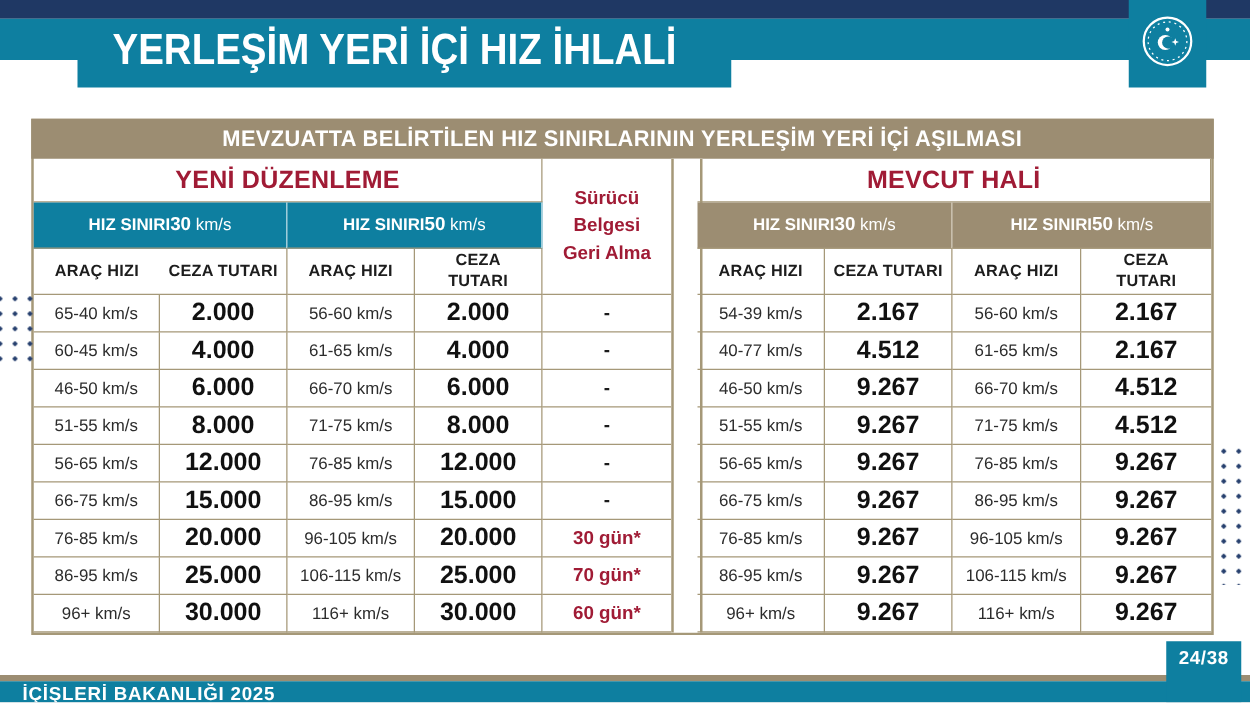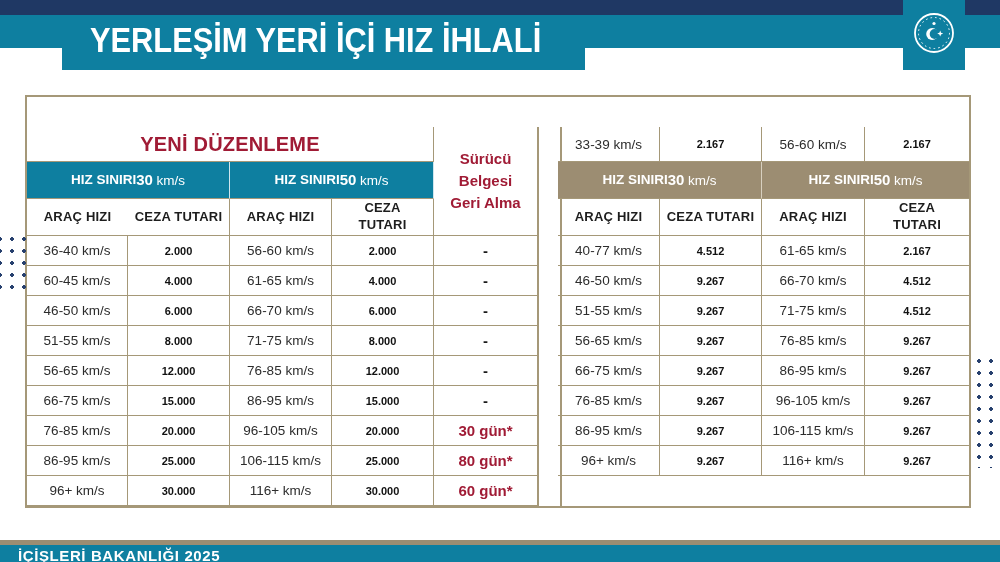--- a/index.html
+++ b/index.html
@@ -51,21 +51,21 @@
   .lic-head span{max-width:72px;}
   .limit{flex-direction:row;color:#fff;font-weight:bold;font-size:13.5px;line-height:1.5;}
   .limit .u{font-weight:normal;font-size:13.5px;}
   .limit .v{font-size:15px;}
   .limit.teal{background:var(--teal);border-right-color:#cfe6ee;}
   .limit.tanbg{background:var(--tan);border-right-color:#d8d0c0;}
   .colhead{font-weight:bold;font-size:13px;letter-spacing:.2px;}
   .colhead span{max-width:96px;line-height:1.3;}
   .colhead.wrap span{max-width:60px;}
   .spd{font-size:13.5px;color:#2c2c2c;}
-  .fine{font-size:11px;font-weight:bold;color:#111;}
+  .fine{font-size:20px;font-weight:bold;color:#111;}
   .lic{font-size:15px;font-weight:bold;}
   .lic.dash{color:#1a1a1a;}
   .lic.alert{color:var(--red);}
 
   
   .dots{position:absolute;background-image:radial-gradient(#27406e 1.6px,transparent 1.9px);
         background-size:12px 12px;}
   .dots-left{left:-6px;top:233px;width:33px;height:58px;}
   .dots-right{left:973px;top:355px;width:30px;height:113px;}
 
@@ -93,20 +93,23 @@
       <circle cx="21" cy="21" r="19" fill="none" stroke="#ffffff" stroke-width="1.8"></circle>
       <circle cx="21" cy="21" r="15.5" fill="none" stroke="#ffffff" stroke-width="1" stroke-dasharray="1.6 3"></circle>
       <circle cx="19.2" cy="22" r="6" fill="#ffffff"></circle>
       <circle cx="21.6" cy="22" r="4.9" fill="#0e7fa0"></circle>
       <path d="M27 22 l2.2 .8 -2.2 .8 -.8 2.2 -.8 -2.2 -2.2 -.8 2.2 -.8 .8 -2.2 z" transform="translate(1,-1.2)" fill="#ffffff"></path>
       <circle cx="21" cy="11.5" r="1.6" fill="#ffffff"></circle>
     </svg>
   </div>
 
   <div class="frame"></div>
+  <div class="frame-title">
+    <span>MEVZUATTA BELİRTİLEN HIZ SINIRLARININ YERLEŞİM YERİ İÇİ AŞILMASI</span>
+  </div>
 
   <div class="ltable">
     <div class="c sec-title">YENİ DÜZENLEME</div>
     <div class="c lic-head">
       <span>Sürücü Belgesi Geri Alma</span>
     </div>
     <div class="c limit teal" style="grid-column:1/3;grid-row:2;">
       <span>HIZ SINIRI</span>
       <span><b class="v">30</b><span class="u">&nbsp;km/s</span></span>
     </div>
@@ -121,21 +124,21 @@
         <span>CEZA TUTARI</span>
       </div>
     <div class="c colhead" style="grid-column:3;grid-row:3;">
         <span>ARAÇ HIZI</span>
       </div>
     <div class="c colhead wrap" style="grid-column:4;grid-row:3;">
         <span>CEZA TUTARI</span>
       </div>
 
       <div class="row">
-        <div class="c spd">36-40 km/s</div>
+        <div class="c spd">65-40 km/s</div>
         <div class="c fine">2.000</div>
         <div class="c spd">56-60 km/s</div>
         <div class="c fine">2.000</div>
         <div class="c lic dash">-</div>
       </div>
 
       <div class="row">
         <div class="c spd">60-45 km/s</div>
         <div class="c fine">4.000</div>
         <div class="c spd">61-65 km/s</div>
@@ -181,35 +184,36 @@
         <div class="c spd">96-105 km/s</div>
         <div class="c fine">20.000</div>
         <div class="c lic alert">30 gün*</div>
       </div>
 
       <div class="row">
         <div class="c spd">86-95 km/s</div>
         <div class="c fine">25.000</div>
         <div class="c spd">106-115 km/s</div>
         <div class="c fine">25.000</div>
-        <div class="c lic alert">80 gün*</div>
+        <div class="c lic alert">70 gün*</div>
       </div>
 
       <div class="row">
         <div class="c spd">96+ km/s</div>
         <div class="c fine">30.000</div>
         <div class="c spd">116+ km/s</div>
         <div class="c fine">30.000</div>
         <div class="c lic alert">60 gün*</div>
       </div>
     </div>
 
   <div class="gap"></div>
 
   <div class="rtable">
+    <div class="c sec-title" style="grid-column:1/5;">MEVCUT HALİ</div>
     <div class="c limit tanbg" style="grid-column:1/3;grid-row:2;">
       <span>HIZ SINIRI</span>
       <span><b class="v">30</b><span class="u">&nbsp;km/s</span></span>
     </div>
     <div class="c limit tanbg last" style="grid-column:3/5;grid-row:2;">
       <span>HIZ SINIRI</span>
       <span><b class="v">50</b><span class="u">&nbsp;km/s</span></span>
     </div>
     <div class="c colhead" style="grid-column:1;grid-row:3;">
         <span>ARAÇ HIZI</span>
@@ -218,21 +222,21 @@
         <span>CEZA TUTARI</span>
       </div>
     <div class="c colhead" style="grid-column:3;grid-row:3;">
         <span>ARAÇ HIZI</span>
       </div>
     <div class="c colhead wrap last" style="grid-column:4;grid-row:3;">
         <span>CEZA TUTARI</span>
       </div>
 
       <div class="row">
-        <div class="c spd">33-39 km/s</div>
+        <div class="c spd">54-39 km/s</div>
         <div class="c fine">2.167</div>
         <div class="c spd">56-60 km/s</div>
         <div class="c fine">2.167</div>
       </div>
 
       <div class="row">
         <div class="c spd">40-77 km/s</div>
         <div class="c fine">4.512</div>
         <div class="c spd">61-65 km/s</div>
         <div class="c fine">2.167</div>
@@ -287,14 +291,17 @@
         <div class="c fine">9.267</div>
       </div>
     </div>
 
   <div class="dots dots-left"></div>
   <div class="dots dots-right"></div>
 
   <div class="stripe"></div>
   <div class="fbar"></div>
   <div class="flabel">İÇİŞLERİ BAKANLIĞI 2025</div>
+  <div class="pagebox">
+    <span>24/38</span>
+  </div>
 
 </div>
 
 </body></html>

